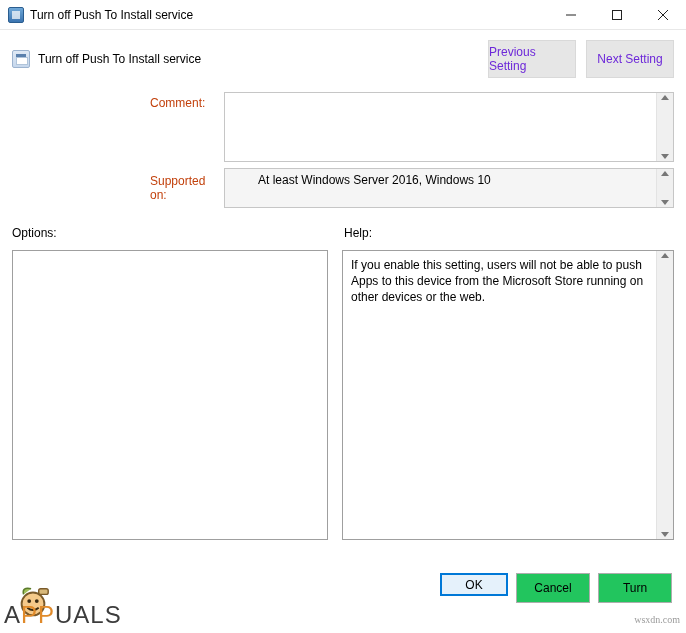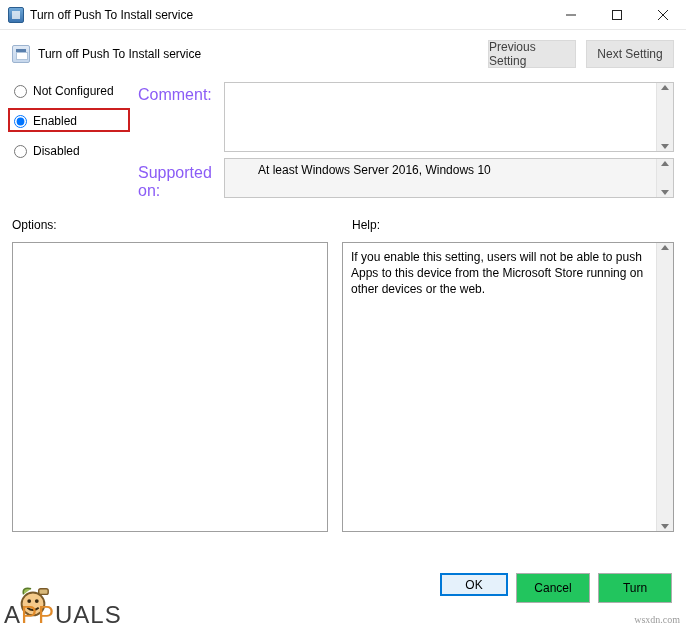--- a/index.html
+++ b/index.html
@@ -59,24 +59,24 @@
       content:""; position:absolute; left:3px; top:3px;
       width:10px; height:4px; background:#5a80ad;
     }
     .policy-icon::after {
       content:""; position:absolute; left:3px; bottom:2px;
       width:10px; height:6px; background:#fff; border:1px solid #b0c4da;
     }
     .policy-title { font-size: 12px; flex: 1; }
     .nav-btns { display:flex; gap:10px; }
     .nav-btn {
-      width: 88px; height: 28px;
+      width: 88px; height: 38px;
       background: #e6e6e6;
       border: 1px solid #d9d9d9;
-      color: #404040;
+      color: #6d28d9;
       font-size: 12px;
       display:flex; align-items:center; justify-content:center;
     }
 
     
     .upper {
       display: grid;
       grid-template-columns: 120px 80px 1fr;
       column-gap: 6px;
       align-items: start;
@@ -92,22 +92,23 @@
     }
     .radio-row input { width:13px; height:13px; }
     .highlight-box {
       position: absolute;
       left: -4px; top: 26px;
       width: 122px; height: 24px;
       border: 2px solid #cc1f1f;
       pointer-events: none;
     }
     .field-label {
-      font-size: 16px; color:#8b5cf6;
+      font-size: 12px; color:#c2410c;
       padding-top: 4px;
+      margin-left: 12px;
     }
     .comment-box, .supported-box {
       border: 1px solid #c6c6c6;
       background: #fff;
       position: relative;
       width: 100%;
     }
     .comment-box { height: 70px; }
     .supported-box { height: 40px; margin-top: 6px; background:#f5f5f5; }
     .box-text {
@@ -126,21 +127,21 @@
       border-right: 4px solid transparent;
     }
     .vscroll .up { border-bottom: 5px solid #777; }
     .vscroll .down { border-top: 5px solid #777; }
 
     .row2-label { grid-column: 2; grid-row: 2; padding-top: 12px; }
     .row2-box { grid-column: 3; grid-row: 2; }
 
     
     .section-labels {
-      display: flex; margin-top: 18px; gap: 8px;
+      display: flex; margin-top: 18px; gap: 0;
     }
     .section-labels .left { width: 318px; }
     .section-labels .right { flex: 1; padding-left: 14px; }
 
     
     .panels {
       display: flex; gap: 14px; margin-top: 10px;
     }
     .panel {
       border: 1px solid #9f9f9f;
@@ -221,35 +222,20 @@
   <div class="header-row">
     <div class="policy-icon"></div>
     <div class="policy-title">Turn off Push To Install service</div>
     <div class="nav-btns">
       <div class="nav-btn">Previous Setting</div>
       <div class="nav-btn">Next Setting</div>
     </div>
   </div>
 
   <div class="upper">
-    <div class="radios">
-      <label class="radio-row">
-        <input type="radio" name="setting" style="">
-        <span>Not Configured</span>
-      </label>
-      <label class="radio-row">
-        <input type="radio" name="setting" checked="" style="">
-        <span>Enabled</span>
-      </label>
-      <label class="radio-row">
-        <input type="radio" name="setting" style="">
-        <span>Disabled</span>
-      </label>
-      <div class="highlight-box"></div>
-    </div>
 
     <div class="field-label" style="grid-column:2; grid-row:1;">Comment:</div>
     <div class="comment-box" style="grid-column:3; grid-row:1;">
       <div class="box-text"></div>
       <div class="vscroll">
         <div class="arrow up"></div>
         <div class="arrow down"></div>
       </div>
     </div>
 

